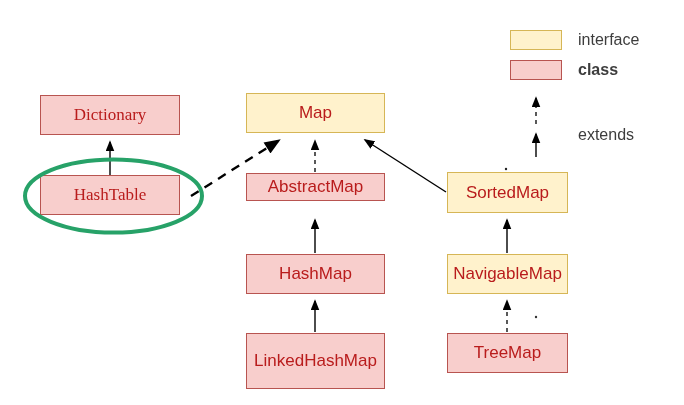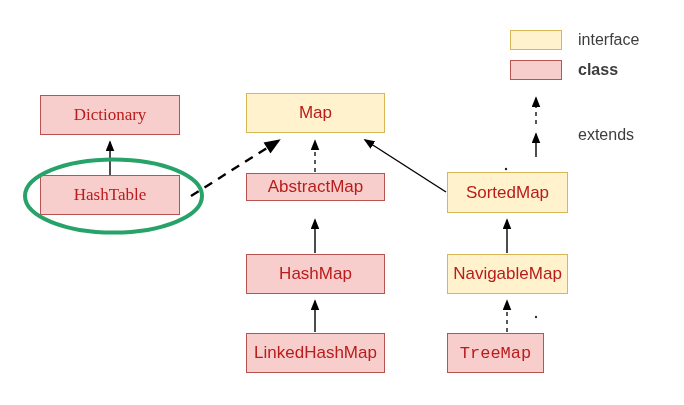--- a/index.html
+++ b/index.html
@@ -47,33 +47,33 @@
   </div>
 
   <div class="node class" style="left:246px;top:173px;width:139px;height:28px;">
     <span>AbstractMap</span>
   </div>
 
   <div class="node class" style="left:246px;top:254px;width:139px;height:40px;">
     <span>HashMap</span>
   </div>
 
-  <div class="node class" style="left:246px;top:333px;width:139px;height:40px;">
+  <div class="node class" style="left:246px;top:333px;width:139px;height:56px;">
     <span>LinkedHashMap</span>
   </div>
 
   <div class="node interface" style="left:447px;top:172px;width:121px;height:41px;">
     <span>SortedMap</span>
   </div>
 
   <div class="node interface" style="left:447px;top:254px;width:121px;height:40px;">
     <span>NavigableMap</span>
   </div>
 
-  <div class="node class" style="left:447px;top:333px;width:97px;height:40px;font-family:Liberation Mono, monospace;">
+  <div class="node class" style="left:447px;top:333px;width:121px;height:40px;">
     <span>TreeMap</span>
   </div>
 
   <div class="legend-swatch interface" style="left:510px;top:30px;"></div>
   <div class="legend-label" style="top:30px;">interface</div>
 
   <div class="legend-swatch class" style="left:510px;top:60px;"></div>
   <div class="legend-label" style="top:60px;font-weight:bold;">class</div>
 
   <div class="legend-label" style="top:125px;">extends</div>

